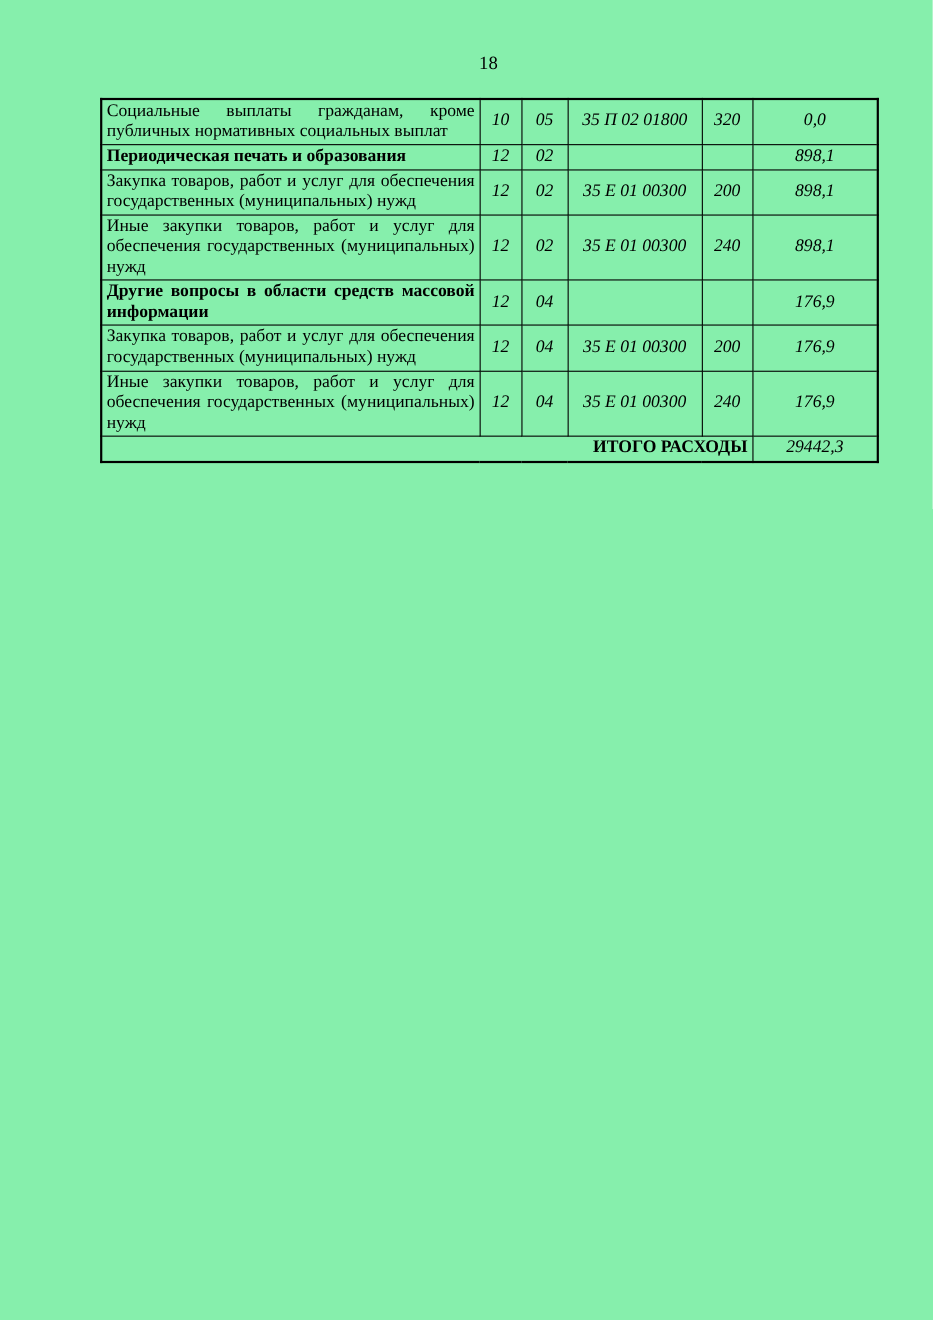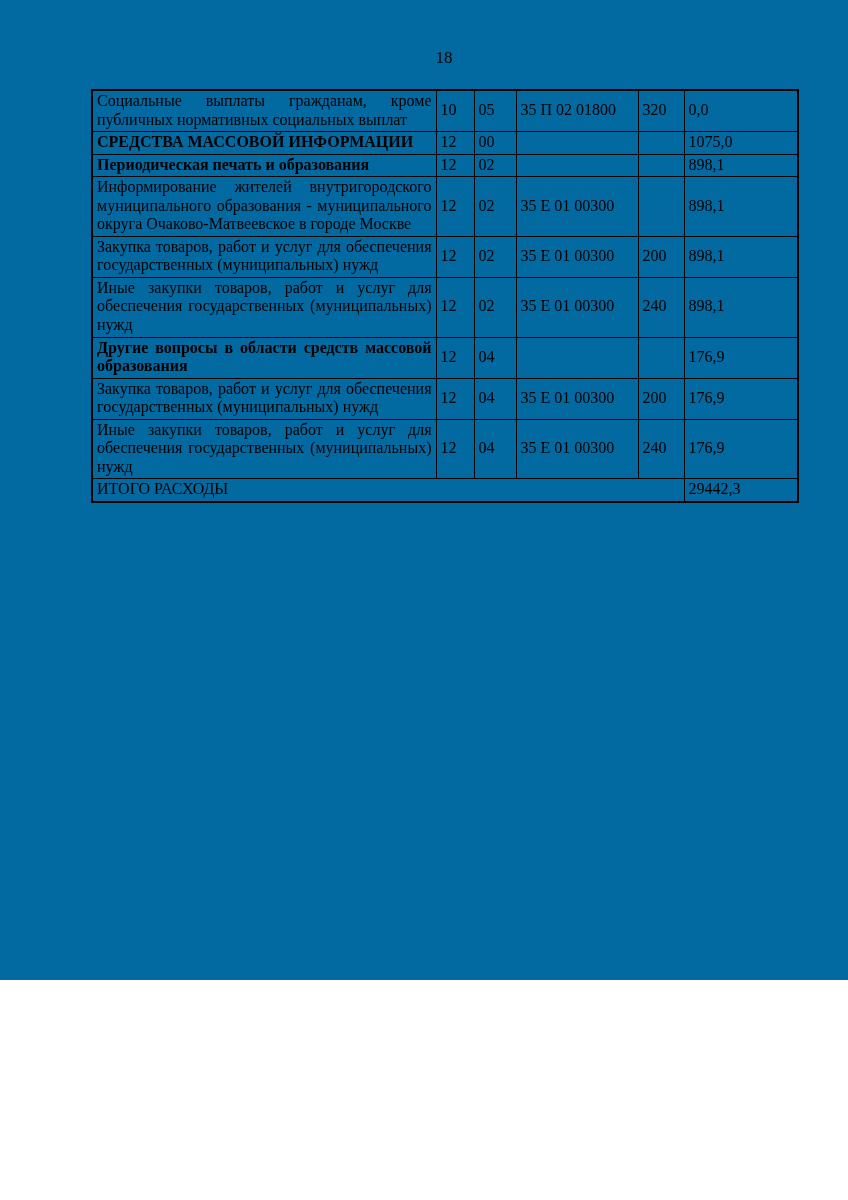--- a/index.html
+++ b/index.html
@@ -3,22 +3,22 @@
 <meta charset="utf-8">
 <style>
   html, body {
     margin: 0;
     padding: 0;
     background: #ffffff;
   }
   .page {
     position: relative;
     width: 848px;
-    height: 980px;
-    background: #0369a1;
+    height: 1200px;
+    background: #86efac;
     font-family: "Liberation Serif", "DejaVu Serif", serif;
     color: #000000;
     overflow: hidden;
   }
   .page-number {
     position: absolute;
     top: 48px;
     left: 91px;
     width: 706px;
     text-align: center;
@@ -40,29 +40,31 @@
     padding: 1px 4px 2px 4px;
     vertical-align: middle;
     overflow: hidden;
   }
   td.name-cell {
     text-align: justify;
     text-align-last: left;
     text-justify: inter-word;
   }
   td.code-cell, td.amount-cell {
+    text-align: center;
     padding-left: 1px;
     padding-right: 1px;
+    font-style: italic;
   }
   tr.section-row td.name-cell {
     font-weight: bold;
   }
   td.total-label-cell {
-    font-weight: normal;
-    text-align: left;
+    font-weight: bold;
+    text-align: right;
     padding-top: 0px;
     padding-bottom: 1px;
   }
 </style>
 </head>
 <body>
 
 <div class="page">
 
   <div class="page-number">18</div>
@@ -79,61 +81,45 @@
     <tbody>
       <tr>
         <td class="name-cell">Социальные выплаты гражданам, кроме публичных нормативных социальных выплат</td>
         <td class="code-cell">10</td>
         <td class="code-cell">05</td>
         <td class="code-cell">35 П 02 01800</td>
         <td class="code-cell">320</td>
         <td class="amount-cell">0,0</td>
       </tr>
       <tr class="section-row">
-        <td class="name-cell">СРЕДСТВА МАССОВОЙ ИНФОРМАЦИИ</td>
-        <td class="code-cell">12</td>
-        <td class="code-cell">00</td>
-        <td class="code-cell"></td>
-        <td class="code-cell"></td>
-        <td class="amount-cell">1075,0</td>
-      </tr>
-      <tr class="section-row">
         <td class="name-cell">Периодическая печать и образования</td>
         <td class="code-cell">12</td>
         <td class="code-cell">02</td>
         <td class="code-cell"></td>
-        <td class="code-cell"></td>
-        <td class="amount-cell">898,1</td>
-      </tr>
-      <tr>
-        <td class="name-cell">Информирование жителей внутригородского муниципального образования - муниципального округа Очаково-Матвеевское в городе Москве</td>
-        <td class="code-cell">12</td>
-        <td class="code-cell">02</td>
-        <td class="code-cell">35 Е 01 00300</td>
         <td class="code-cell"></td>
         <td class="amount-cell">898,1</td>
       </tr>
       <tr>
         <td class="name-cell">Закупка товаров, работ и услуг для обеспечения государственных (муниципальных) нужд</td>
         <td class="code-cell">12</td>
         <td class="code-cell">02</td>
         <td class="code-cell">35 Е 01 00300</td>
         <td class="code-cell">200</td>
         <td class="amount-cell">898,1</td>
       </tr>
       <tr>
         <td class="name-cell">Иные закупки товаров, работ и услуг для обеспечения государственных (муниципальных) нужд</td>
         <td class="code-cell">12</td>
         <td class="code-cell">02</td>
         <td class="code-cell">35 Е 01 00300</td>
         <td class="code-cell">240</td>
         <td class="amount-cell">898,1</td>
       </tr>
       <tr class="section-row">
-        <td class="name-cell">Другие вопросы в области средств массовой образования</td>
+        <td class="name-cell">Другие вопросы в области средств массовой информации</td>
         <td class="code-cell">12</td>
         <td class="code-cell">04</td>
         <td class="code-cell"></td>
         <td class="code-cell"></td>
         <td class="amount-cell">176,9</td>
       </tr>
       <tr>
         <td class="name-cell">Закупка товаров, работ и услуг для обеспечения государственных (муниципальных) нужд</td>
         <td class="code-cell">12</td>
         <td class="code-cell">04</td>

